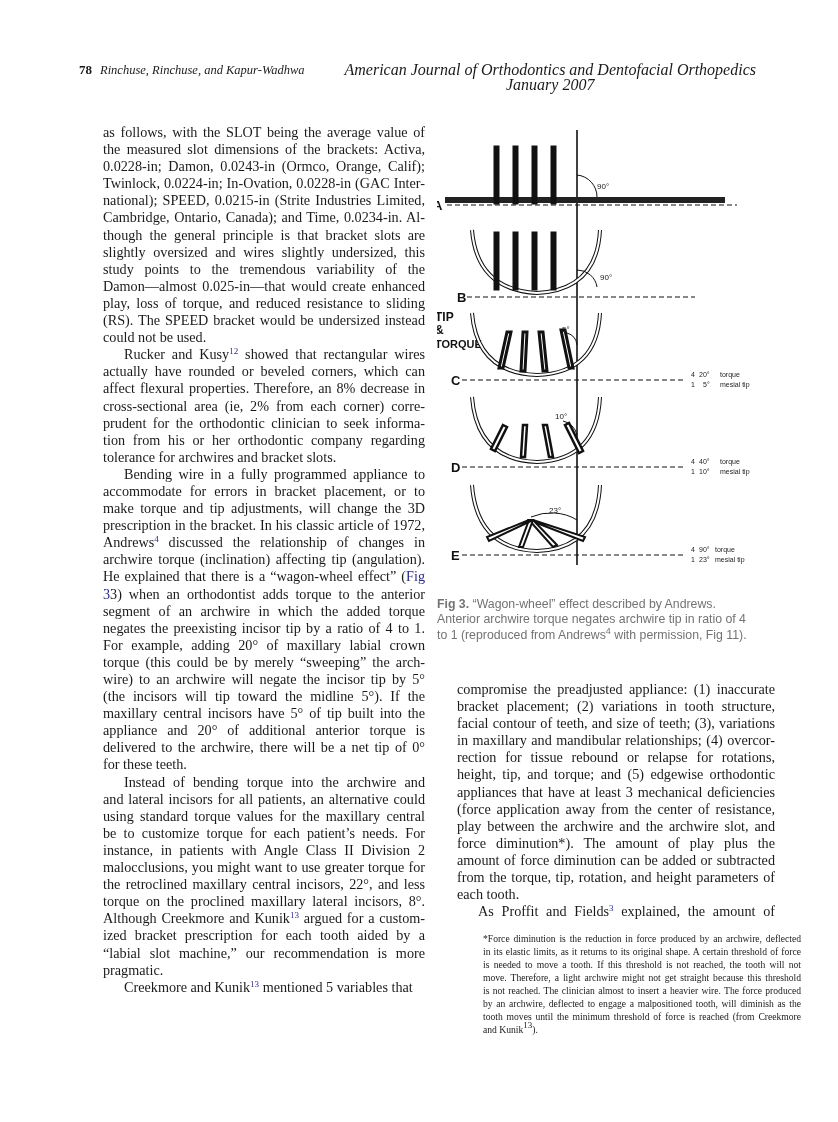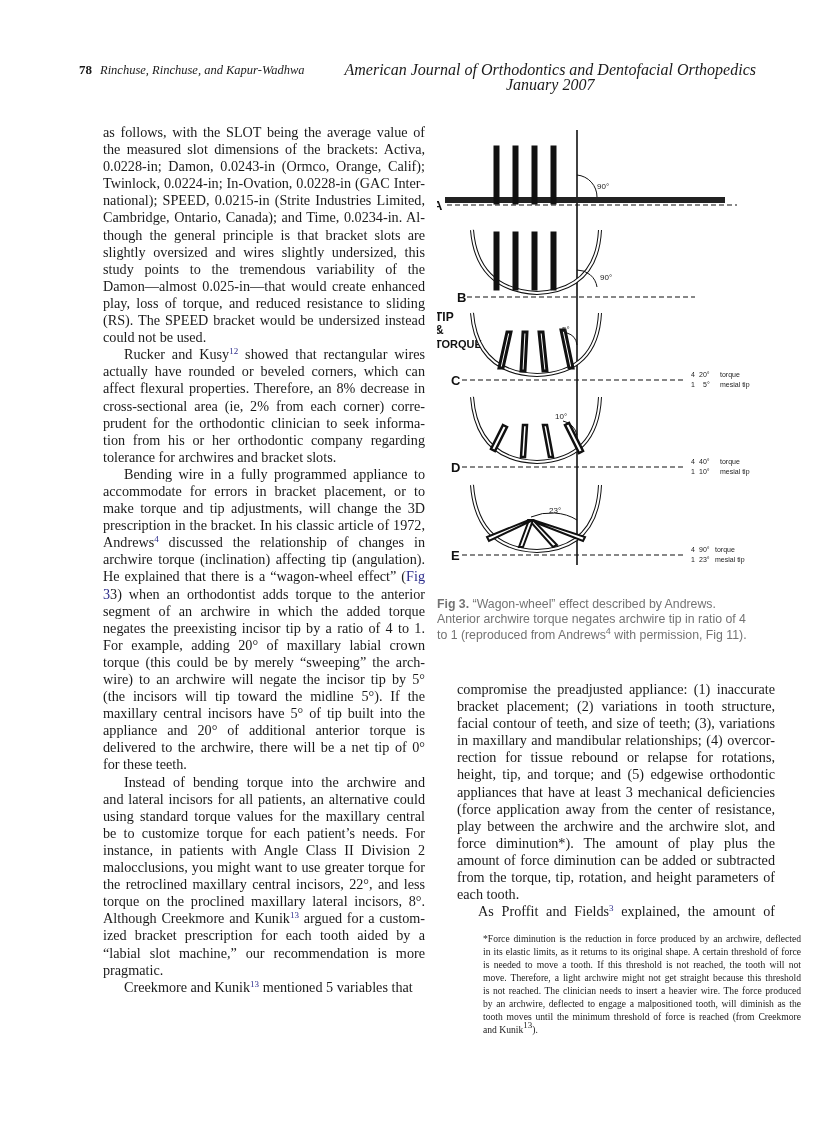--- a/index.html
+++ b/index.html
@@ -204,17 +204,17 @@
   <span class="ln">from the torque, tip, rotation, and height parameters of</span>
   <span class="ln last">each tooth.</span>
   <span class="ln ind"><span>As Proffit and Fields</span><sup class="ref">3</sup><span> explained, the amount of</span></span>
 </div>
 
 <div class="footnote">
   <span class="ln">*Force diminution is the reduction in force produced by an archwire, deflected</span>
   <span class="ln">in its elastic limits, as it returns to its original shape. A certain threshold of force</span>
   <span class="ln">is needed to move a tooth. If this threshold is not reached, the tooth will not</span>
   <span class="ln">move. Therefore, a light archwire might not get straight because this threshold</span>
-  <span class="ln">is not reached. The clinician needs to insert a heavier wire. The force produced</span>
+  <span class="ln">is not reached. The clinician almost to insert a heavier wire. The force produced</span>
   <span class="ln">by an archwire, deflected to engage a malpositioned tooth, will diminish as the</span>
   <span class="ln">tooth moves until the minimum threshold of force is reached (from Creekmore</span>
   <span class="ln last"><span>and Kunik</span><sup>13</sup><span>).</span></span>
 </div>
 
 </body></html>

